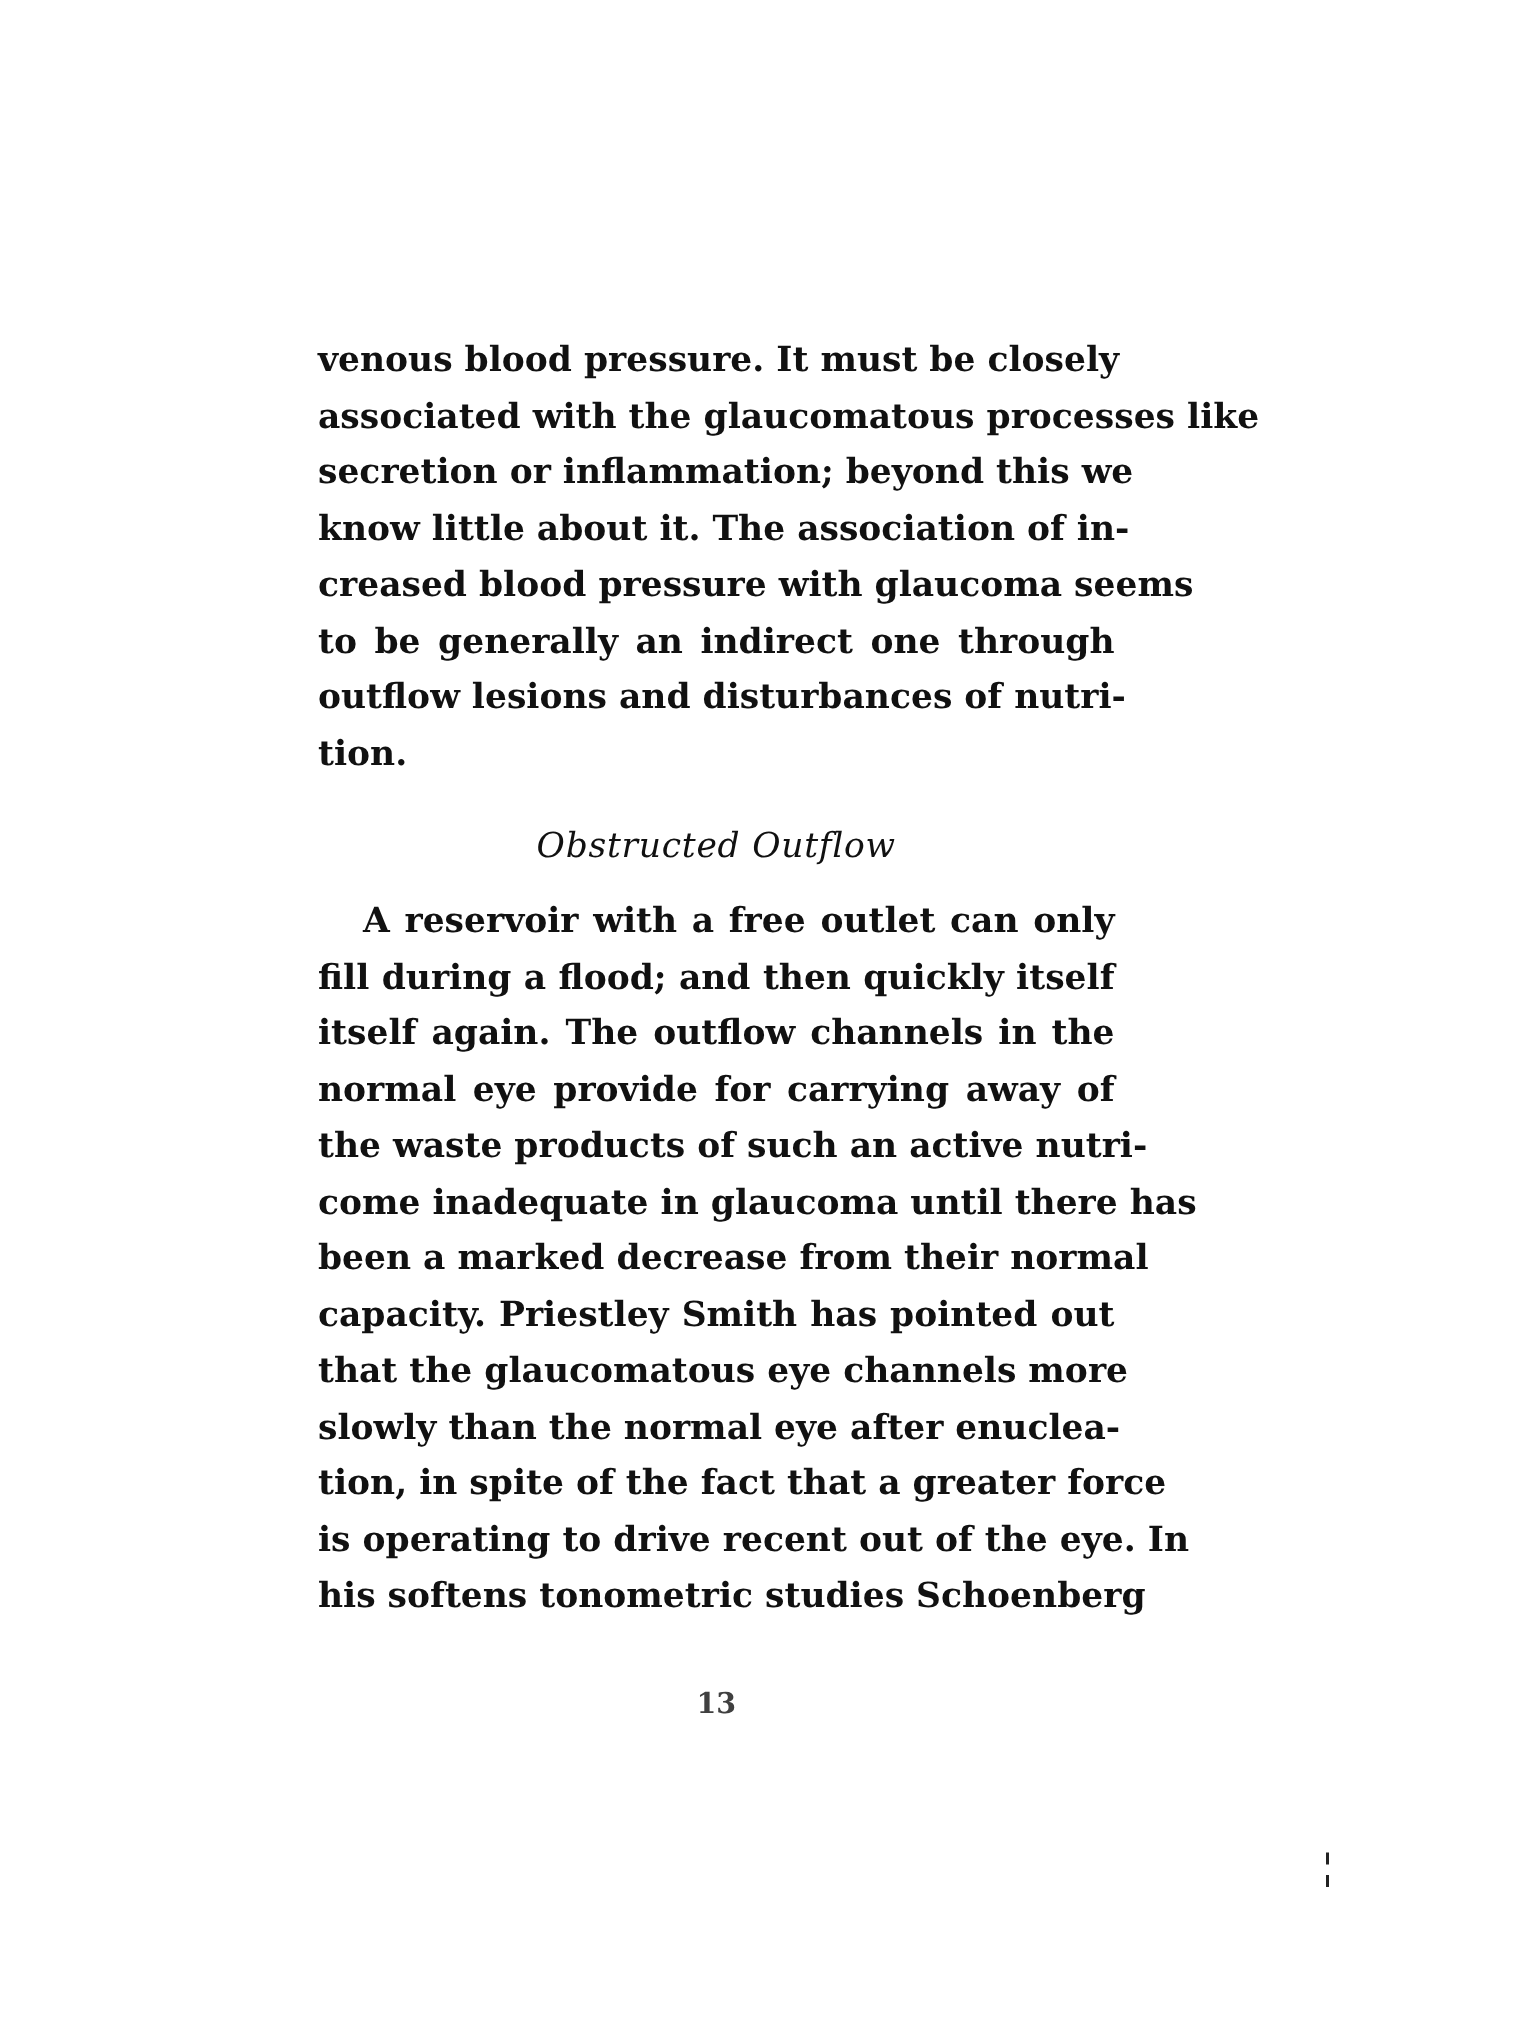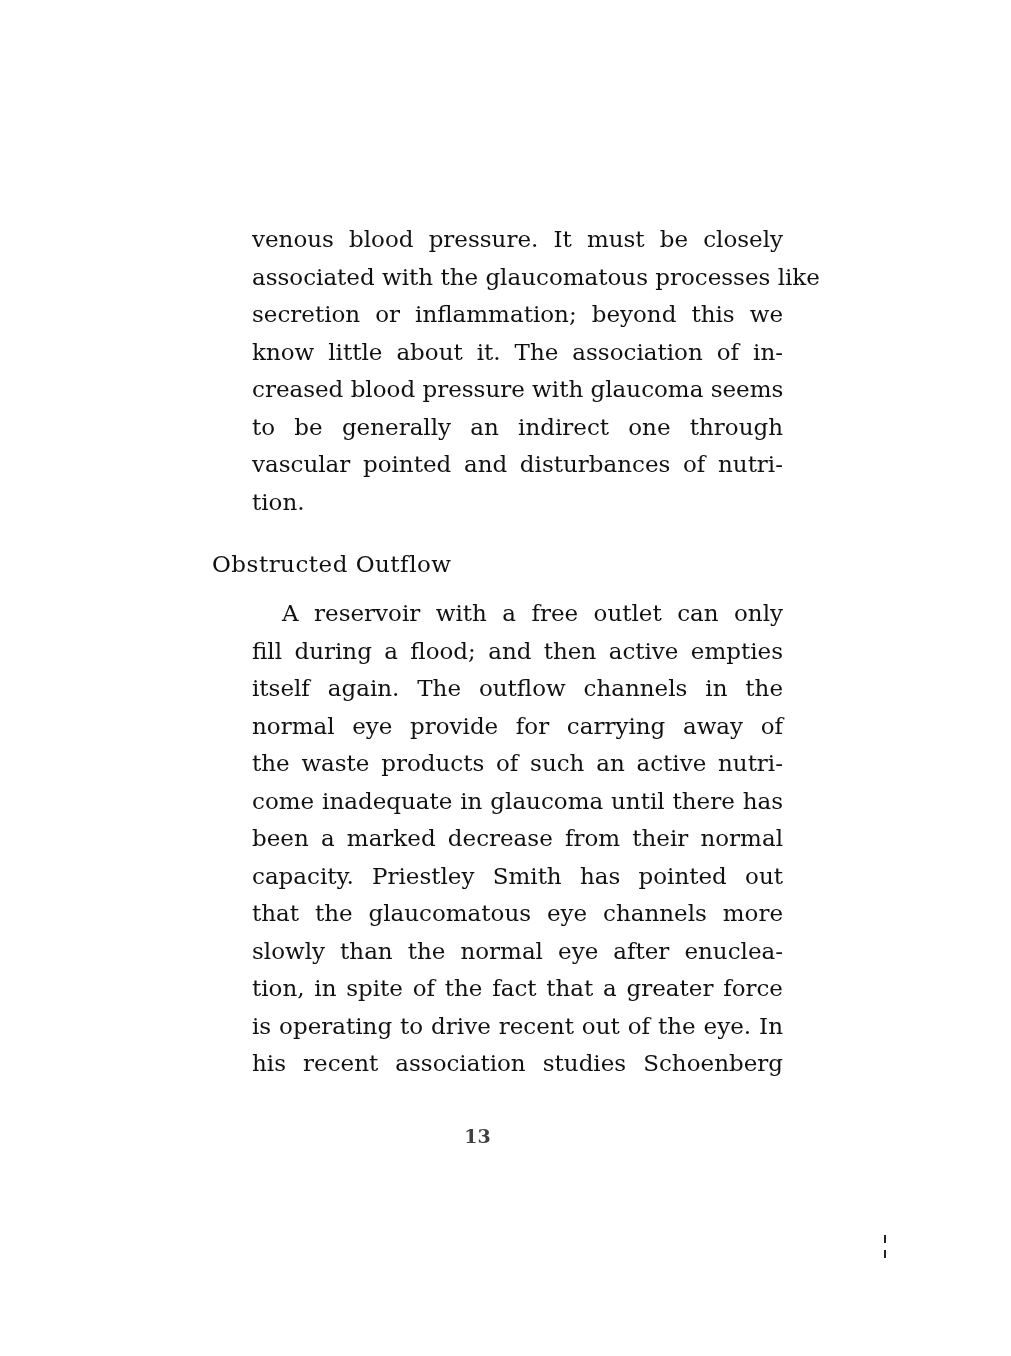--- a/index.html
+++ b/index.html
@@ -1,34 +1,34 @@
 <!DOCTYPE html>
 <html><head>
 <meta charset="utf-8">
 <style>
   html, body { margin: 0; padding: 0; background: #ffffff; }
   body { width: 1011px; height: 1356px; position: relative; overflow: hidden; }
   .page { position: absolute; left: 0; top: 0; width: 1011px; height: 1356px; background: #fff; }
   .text-block {
     position: absolute; left: 212px; width: 531px;
     font-family: "DejaVu Serif", "Liberation Serif", serif;
-    font-size: 23px; color: #111; font-weight: normal; margin-left: 40px;
+    font-size: 23px; color: #111; font-weight: bold;
   }
   .line {
     display: block; height: 37.5px; line-height: 37.5px;
     text-align: justify; text-align-last: justify; white-space: nowrap;
     overflow: visible;
   }
   .line.last { text-align-last: left; }
   .line.indent { padding-left: 30px; }
   .p1 { top: 221px; }
   .heading {
     position: absolute; left: 212px; width: 531px; top: 546px;
-    font-family: "DejaVu Serif", "Liberation Serif", serif;
-    font-size: 23px; color: #111; line-height: 37px;
+    text-align: center; font-family: "DejaVu Serif", "Liberation Serif", serif;
+    font-style: italic; font-size: 23px; color: #111; line-height: 37px;
     letter-spacing: 0.5px;
   }
   .p2 { top: 595px; }
   .page-number {
     position: absolute; left: 0; width: 955px; top: 1125px; text-align: center;
     font-family: "DejaVu Serif", "Liberation Serif", serif; font-size: 19px; font-weight: bold; color: #404040;
   }
   .margin-mark { position: absolute; left: 884px; width: 2px; background: #222; }
   .mm1 { top: 1235px; height: 8px; }
   .mm2 { top: 1250px; height: 8px; }
@@ -38,39 +38,39 @@
 
 <div class="page">
 
   <div class="text-block p1">
     <span class="line">venous blood pressure.  It must be closely</span>
     <span class="line">associated with the glaucomatous processes like</span>
     <span class="line">secretion or inflammation; beyond this we</span>
     <span class="line">know little about it.  The association of in-</span>
     <span class="line">creased blood pressure with glaucoma seems</span>
     <span class="line">to be generally an indirect one through</span>
-    <span class="line">vascular pointed and disturbances of nutri-</span>
+    <span class="line">outflow lesions and disturbances of nutri-</span>
     <span class="line last">tion.</span>
   </div>
 
   <div class="heading">Obstructed Outflow</div>
 
   <div class="text-block p2">
     <span class="line indent">A reservoir with a free outlet can only</span>
-    <span class="line">fill during a flood; and then active empties</span>
+    <span class="line">fill during a flood; and then quickly itself</span>
     <span class="line">itself again.  The outflow channels in the</span>
     <span class="line">normal eye provide for carrying away of</span>
     <span class="line">the waste products of such an active nutri-</span>
     <span class="line">come inadequate in glaucoma until there has</span>
     <span class="line">been a marked decrease from their normal</span>
     <span class="line">capacity.  Priestley Smith has pointed out</span>
     <span class="line">that the glaucomatous eye channels more</span>
     <span class="line">slowly than the normal eye after enuclea-</span>
     <span class="line">tion, in spite of the fact that a greater force</span>
     <span class="line">is operating to drive recent out of the eye.  In</span>
-    <span class="line">his recent association studies Schoenberg</span>
+    <span class="line">his softens tonometric studies Schoenberg</span>
   </div>
 
   <div class="page-number">13</div>
 
   <div class="margin-mark mm1"></div>
   <div class="margin-mark mm2"></div>
 </div>
 
 </body></html>

